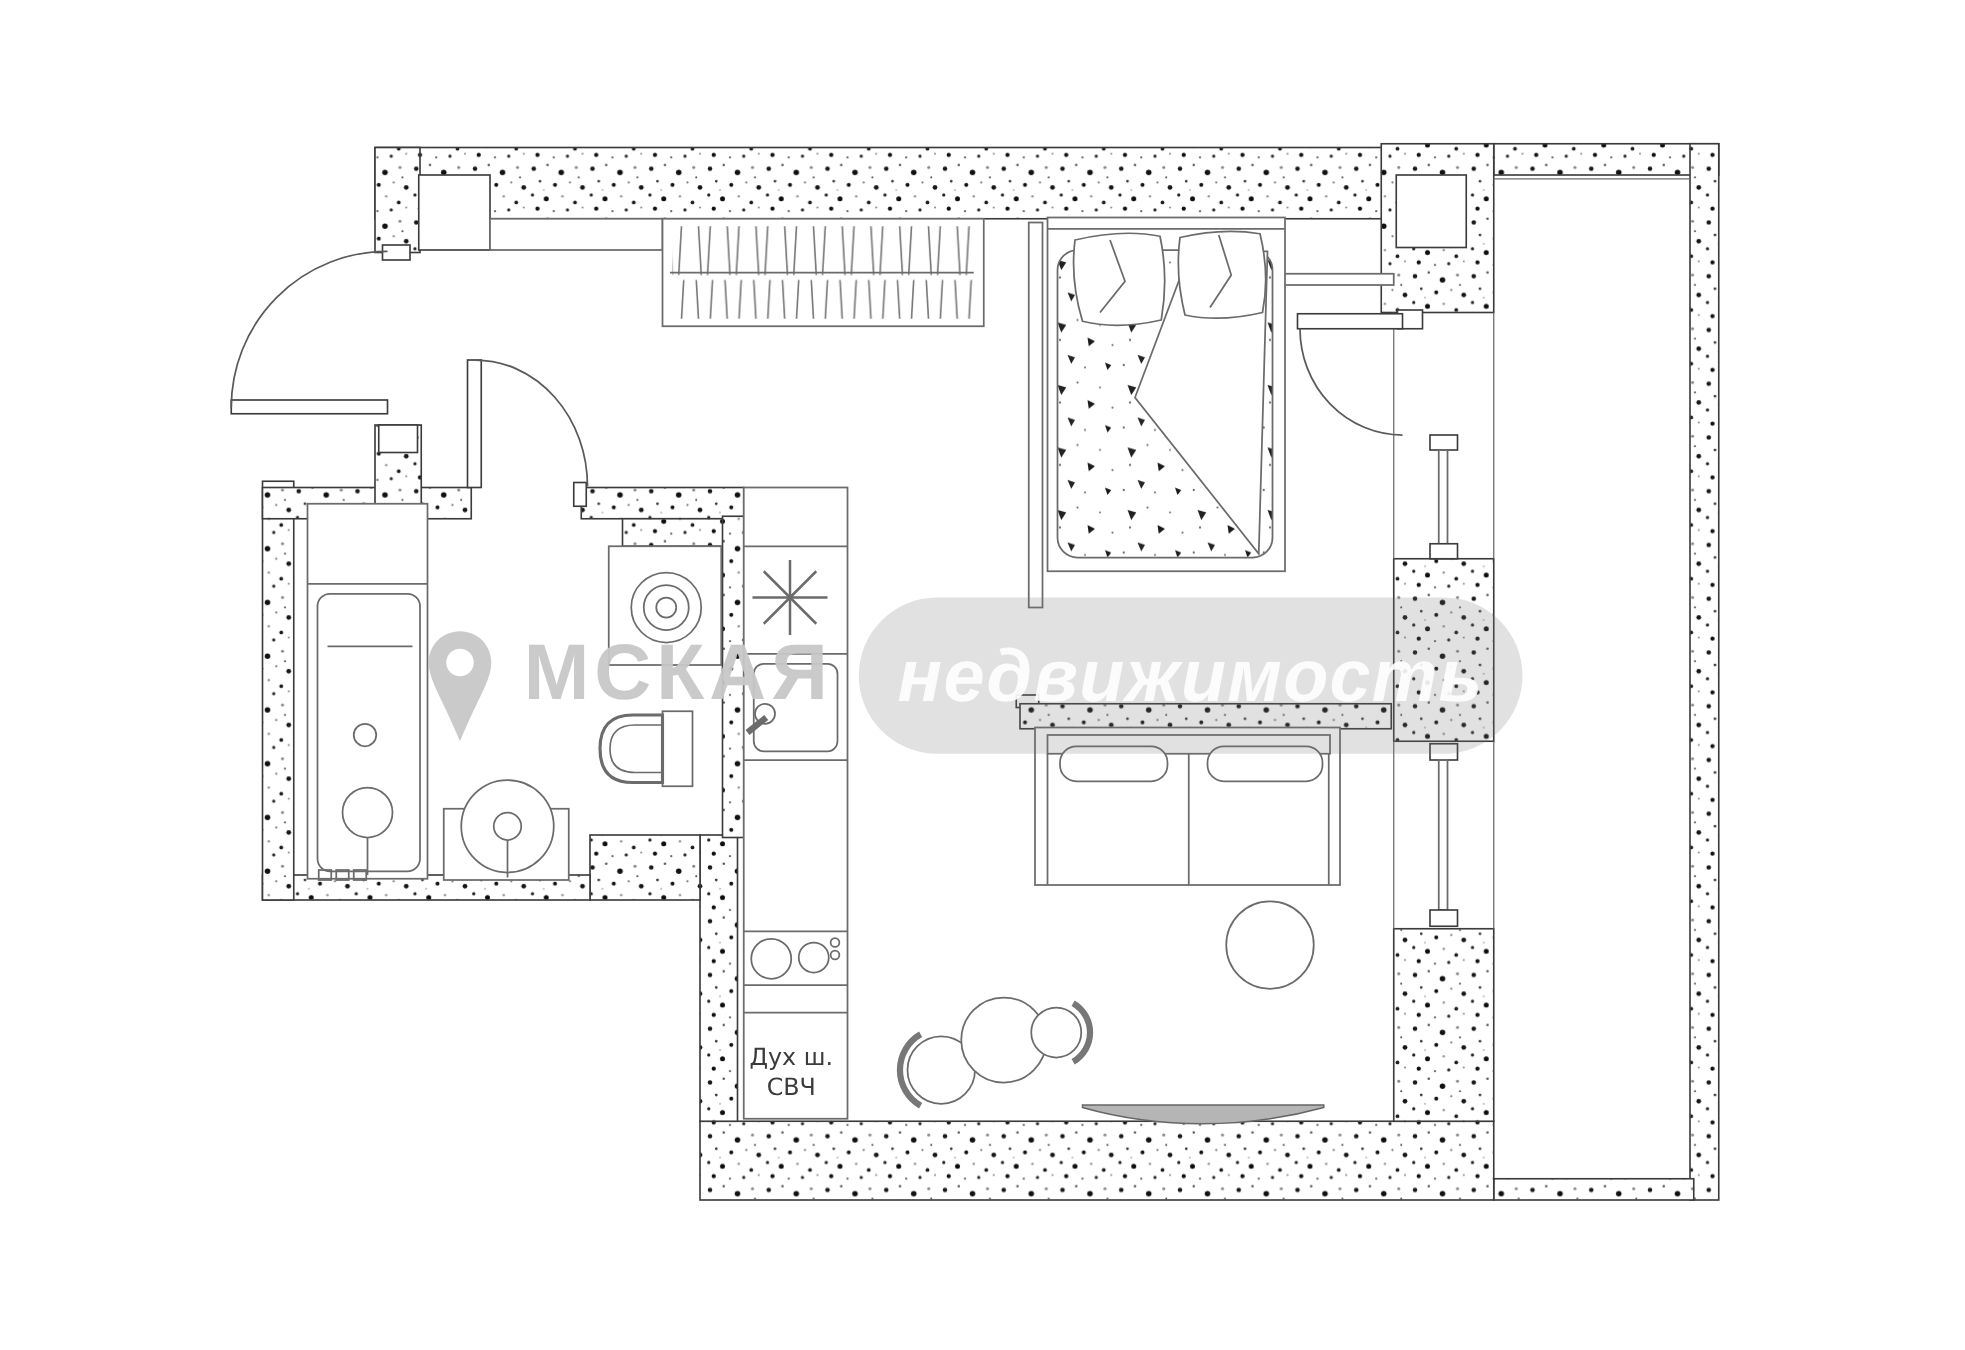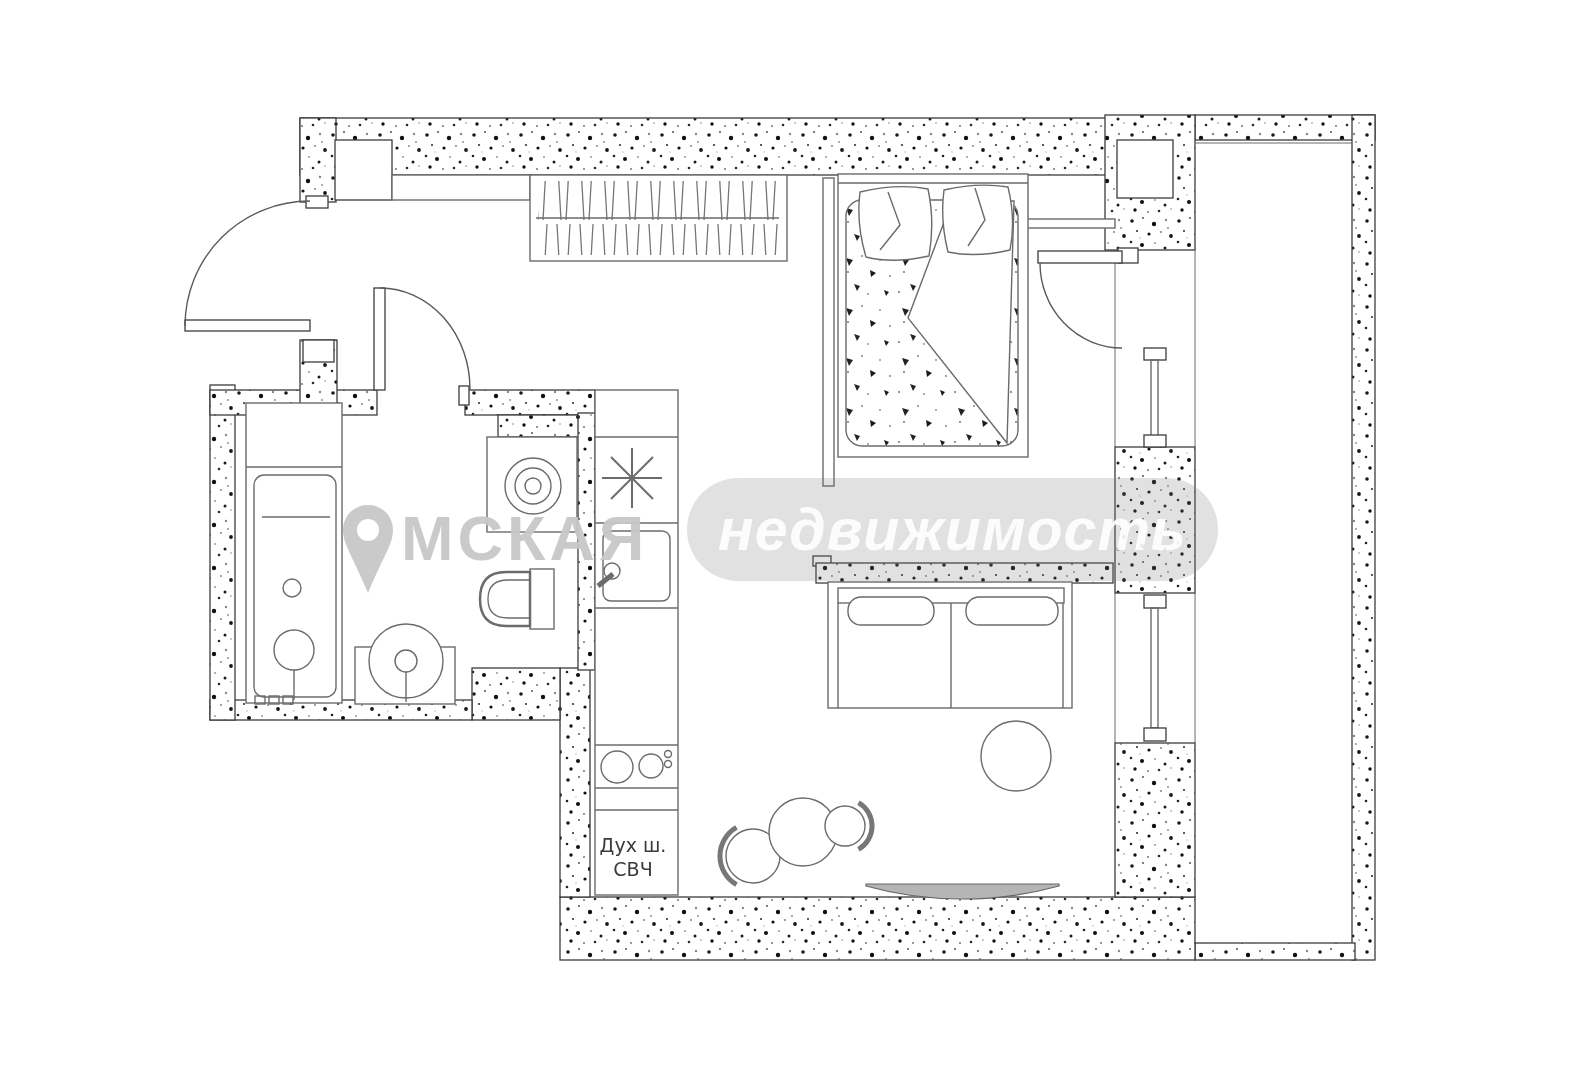--- a/index.html
+++ b/index.html
@@ -9,24 +9,24 @@
   
   .w  {fill:url(#spk);stroke:#3c3c3c;stroke-width:1.3;}
   .wh {fill:#fff;stroke:#3c3c3c;stroke-width:1.3;}
   .f  {fill:#fff;stroke:#6b6b6b;stroke-width:1.4;}
   .fn {fill:none;stroke:#6b6b6b;stroke-width:1.4;}
   .dl {fill:none;stroke:#5a5a5a;stroke-width:1.4;}
   .thin{fill:none;stroke:#6b6b6b;stroke-width:1;}
   text.lab{font-family:"DejaVu Sans",sans-serif;font-size:19px;fill:#3b3b3b;}
   
   #wm-brand{position:absolute;left:341px;top:503px;display:flex;align-items:flex-start;
-            gap:6px;pointer-events:none;}
+            gap:24px;pointer-events:none;}
   #wm-brand .word{font-size:63px;font-weight:bold;letter-spacing:4px;line-height:0.95;
             color:rgba(199,199,199,0.95);padding-top:6px;}
-  #wm-badge{position:absolute;left:687px;top:478px;width:531px;height:103px;
+  #wm-badge{position:absolute;left:687px;top:478px;width:531px;height:125px;
             border-radius:63px;background:rgba(120,120,120,0.22);
             display:flex;align-items:center;justify-content:center;pointer-events:none;}
   #wm-badge .word{font-size:59px;font-weight:bold;font-style:italic;letter-spacing:1px;
             color:rgba(255,255,255,0.9);}
 </style>
 </head>
 <body>
 
 <div id="stage">
 

